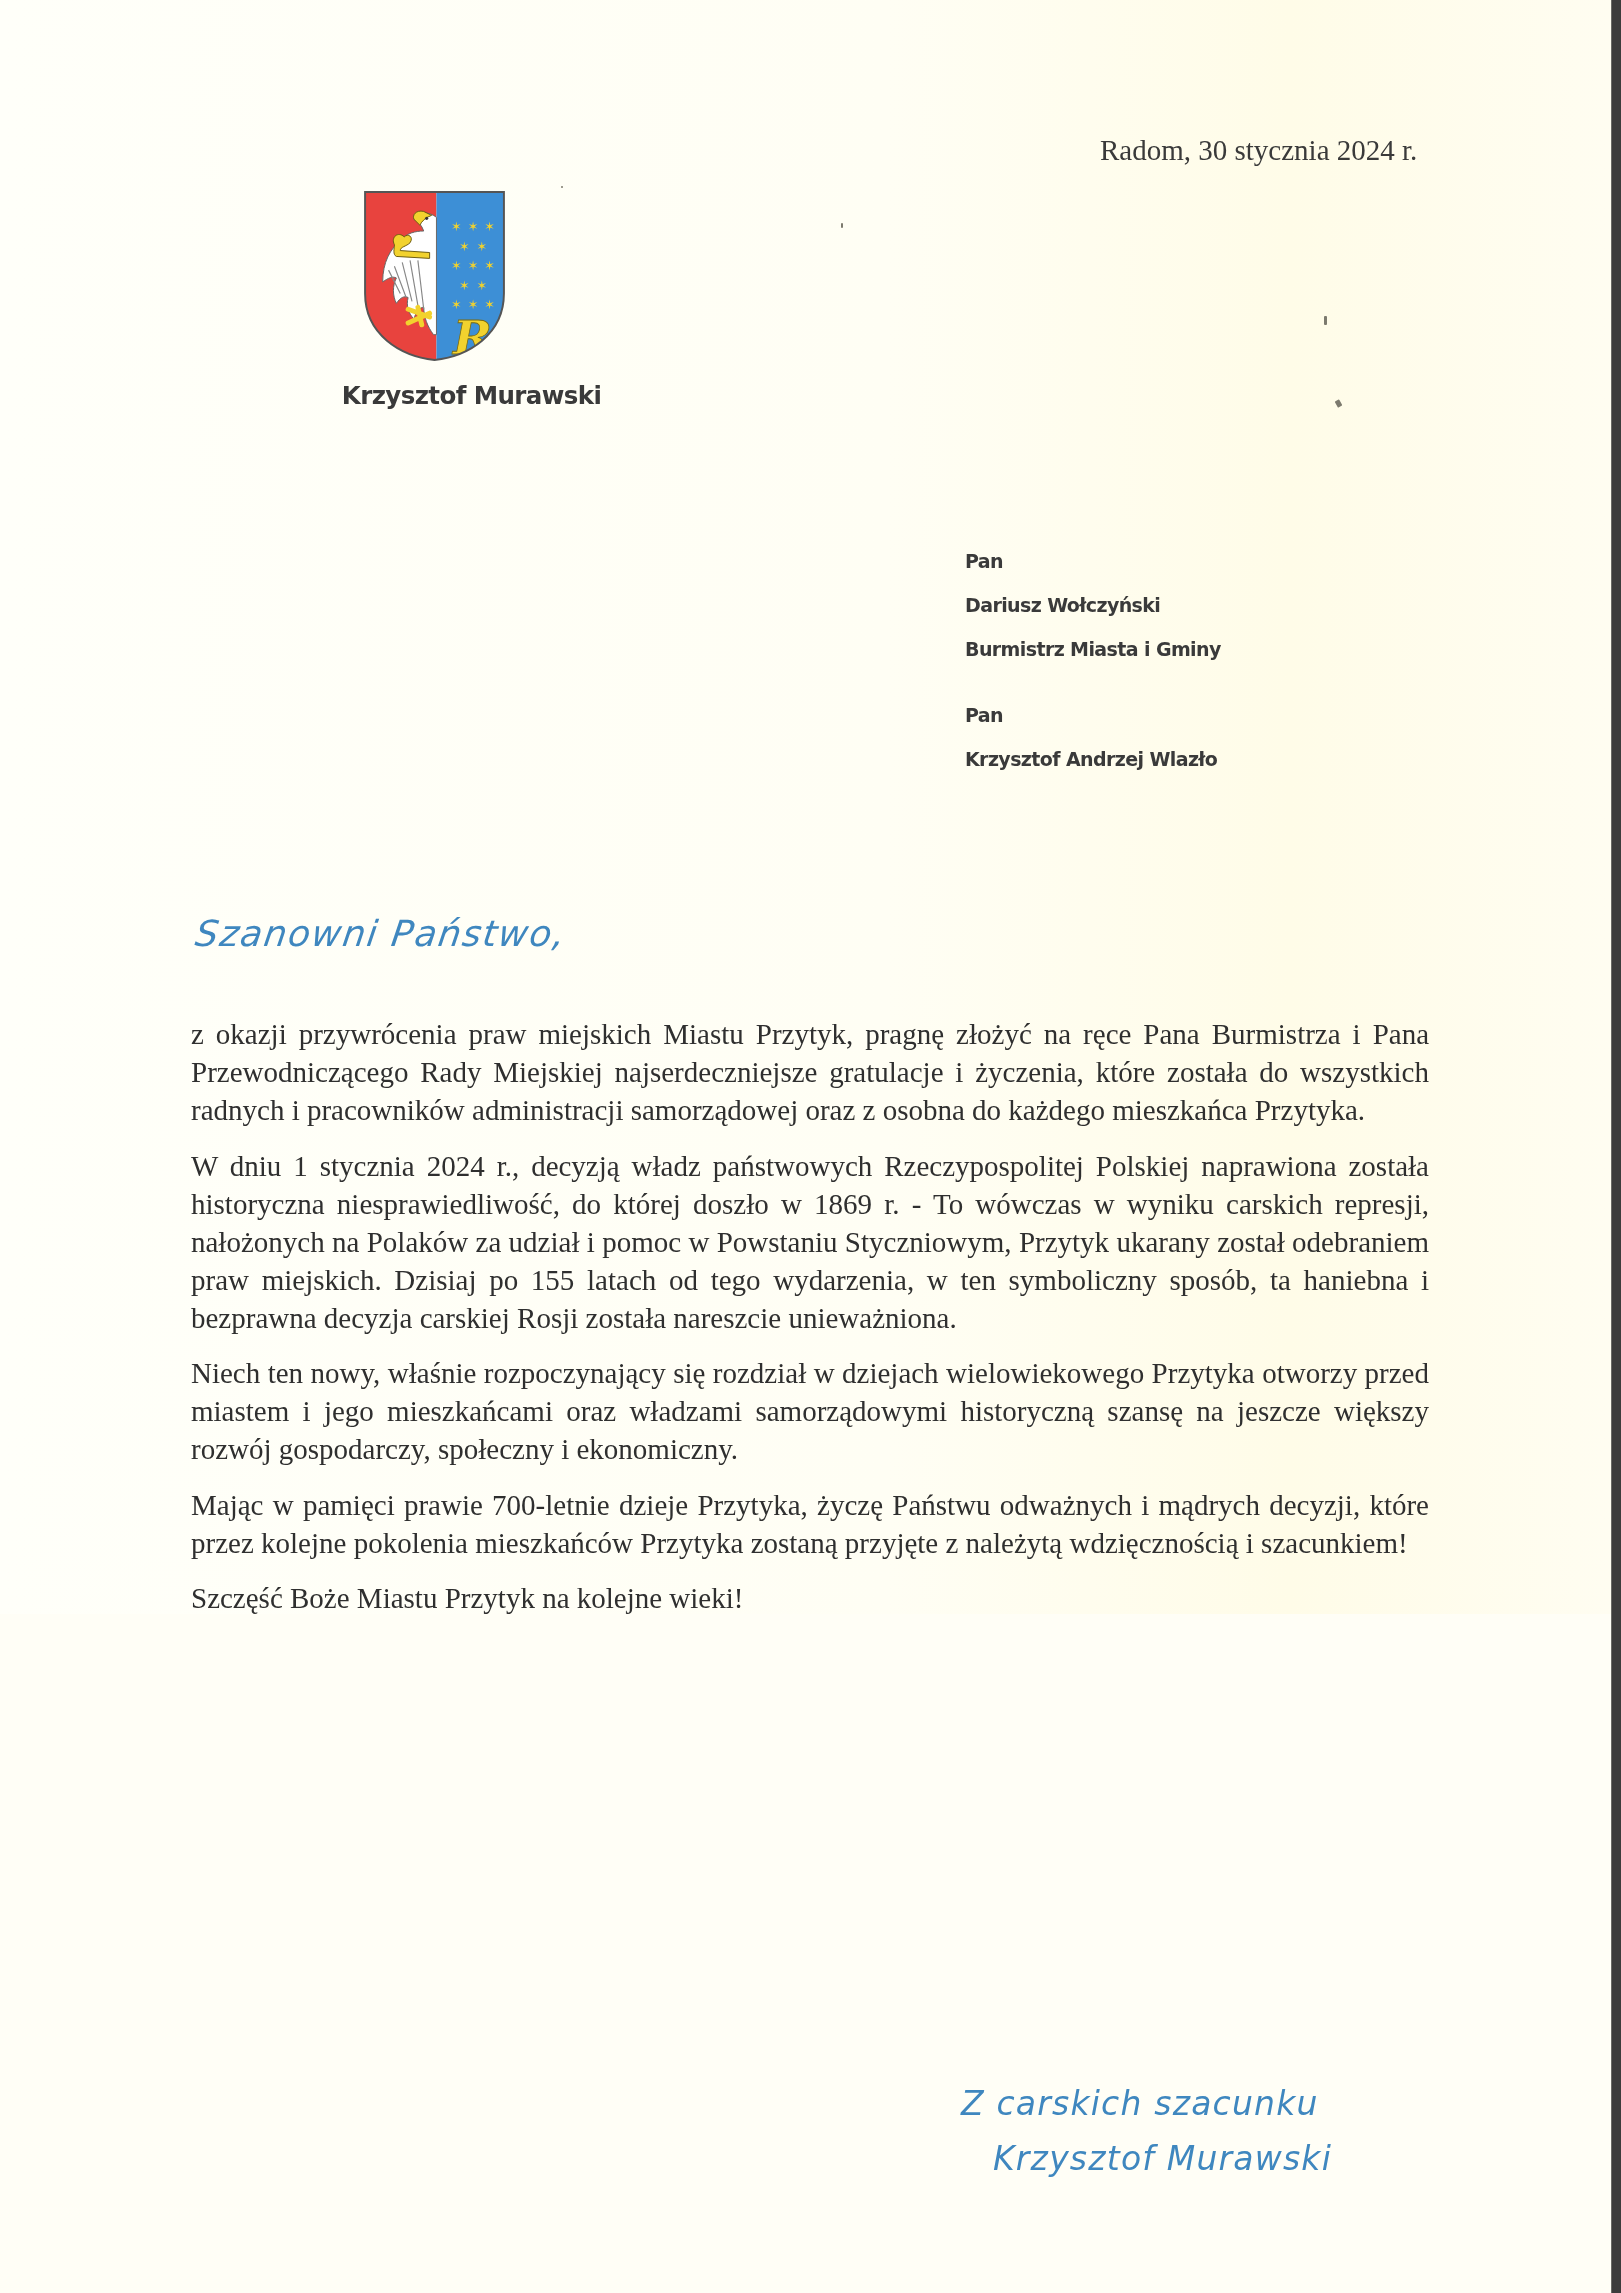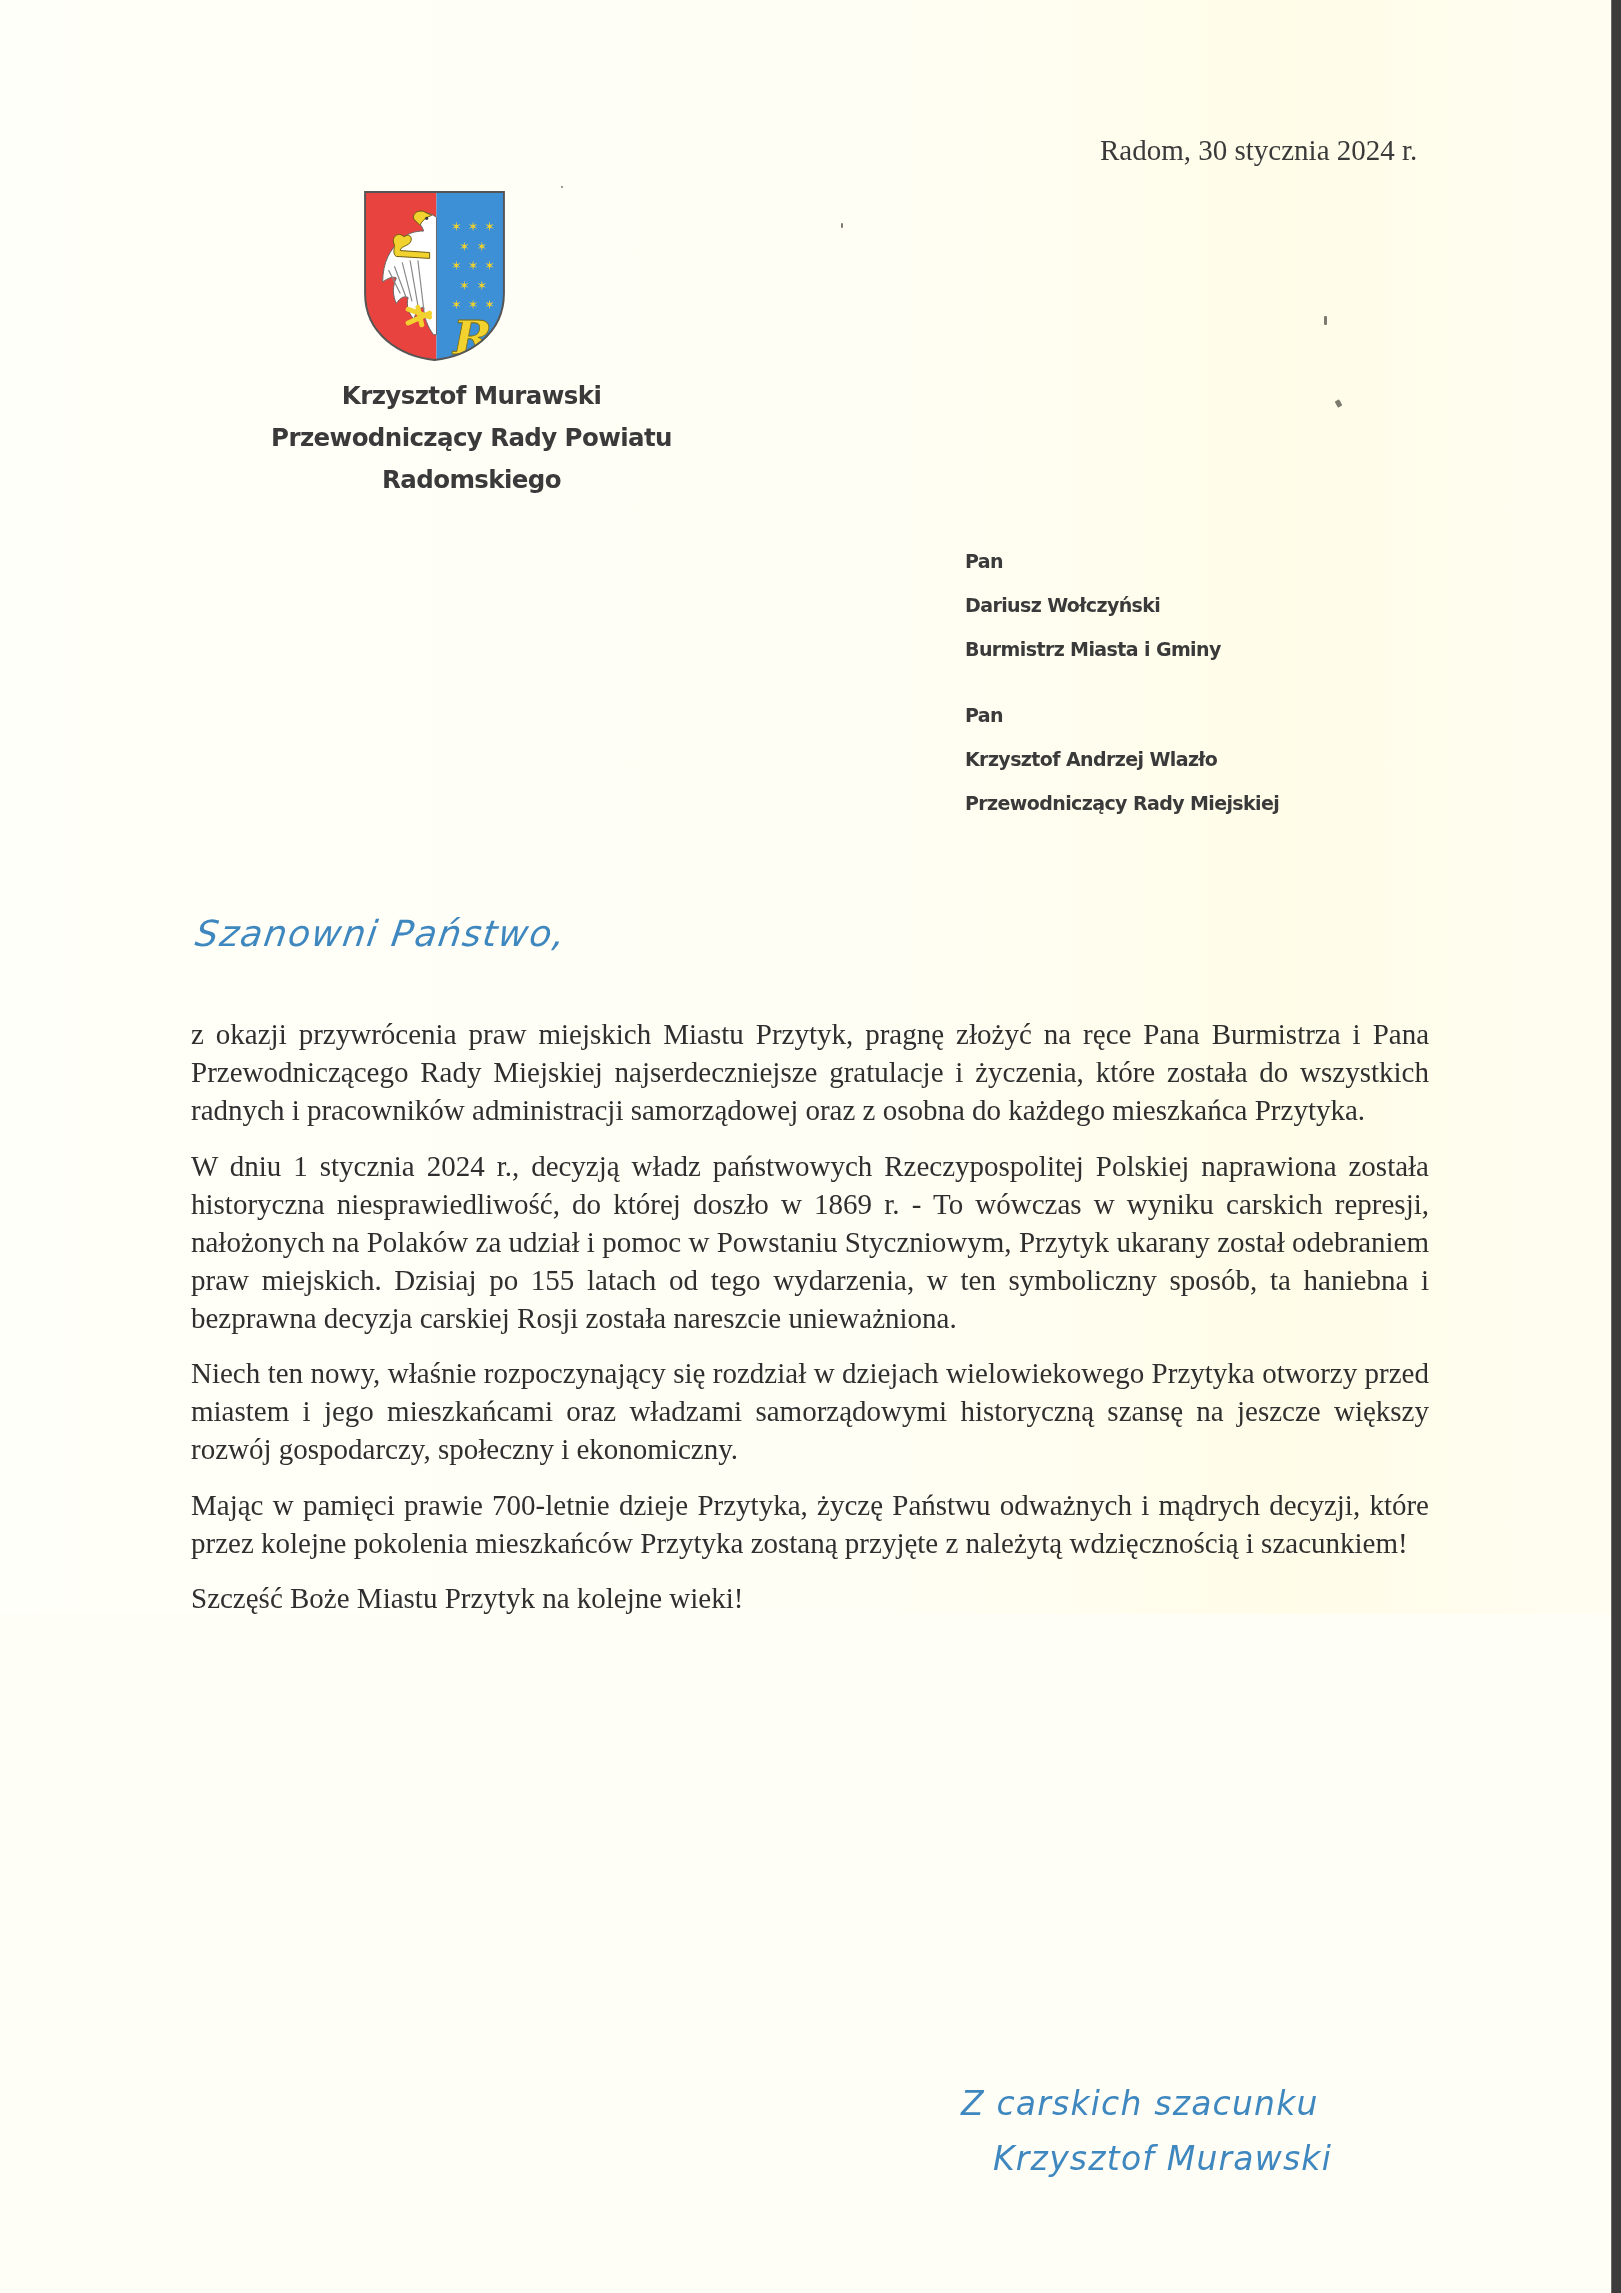--- a/index.html
+++ b/index.html
@@ -158,33 +158,31 @@
           <text x="126" y="124" font-size="13" font-family="DejaVu Sans, sans-serif">✶</text>
         </g>
         <text x="94" y="170" font-size="48" font-style="italic" font-weight="bold" fill="#f2d22e" stroke="#7a6a10" stroke-width="0.8" font-family="DejaVu Serif, serif">R</text>
       </g>
       <path d="M4 4 H146 V108 C146 150 110 172 75 176 C40 172 4 150 4 108 Z" fill="none" stroke="#555" stroke-width="2"></path>
     </svg>
   </div>
 
   <div class="sender">
     <div>Krzysztof Murawski</div>
-    <div>Przewodniczący Rady Powiatu Radomskiego</div>
   </div>
 
   <div class="recipients">
     <div class="recipient">
       <div>Pan</div>
       <div>Dariusz Wołczyński</div>
       <div>Burmistrz Miasta i Gminy</div>
     </div>
     <div class="recipient">
       <div>Pan</div>
       <div>Krzysztof Andrzej Wlazło</div>
-      <div>Przewodniczący Rady Miejskiej</div>
     </div>
   </div>
 
   <div class="salutation">Szanowni Państwo,</div>
 
   <div class="body-text">
     <p>z okazji przywrócenia praw miejskich Miastu Przytyk, pragnę złożyć na ręce Pana Burmistrza i Pana Przewodniczącego Rady Miejskiej najserdeczniejsze gratulacje i życzenia, które została do wszystkich radnych i pracowników administracji samorządowej oraz z osobna do każdego mieszkańca Przytyka.</p>
     <p>W dniu 1 stycznia 2024 r., decyzją władz państwowych Rzeczypospolitej Polskiej naprawiona została historyczna niesprawiedliwość, do której doszło w 1869 r. - To wówczas w wyniku carskich represji, nałożonych na Polaków za udział i pomoc w Powstaniu Styczniowym, Przytyk ukarany został odebraniem praw miejskich. Dzisiaj po 155 latach od tego wydarzenia, w ten symboliczny sposób, ta haniebna i bezprawna decyzja carskiej Rosji została nareszcie unieważniona.</p>
     <p>Niech ten nowy, właśnie rozpoczynający się rozdział w dziejach wielowiekowego Przytyka otworzy przed miastem i jego mieszkańcami oraz władzami samorządowymi historyczną szansę na jeszcze większy rozwój  gospodarczy, społeczny i ekonomiczny.</p>
     <p>Mając w pamięci prawie 700-letnie dzieje Przytyka, życzę Państwu odważnych i mądrych decyzji, które przez kolejne pokolenia mieszkańców Przytyka zostaną przyjęte z należytą wdzięcznością i szacunkiem!</p>

